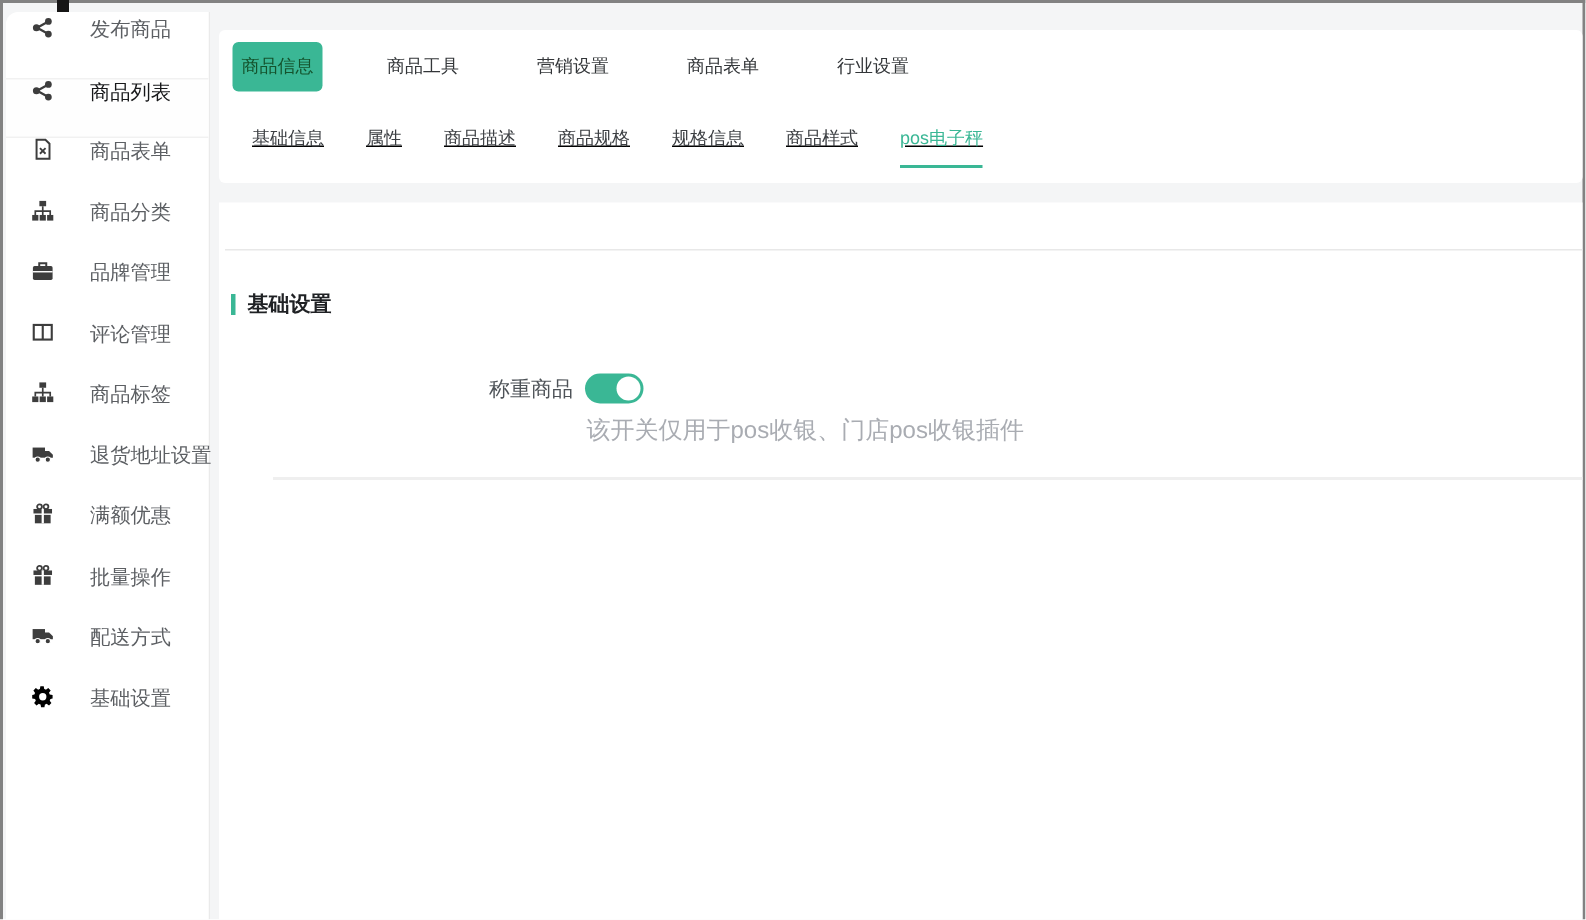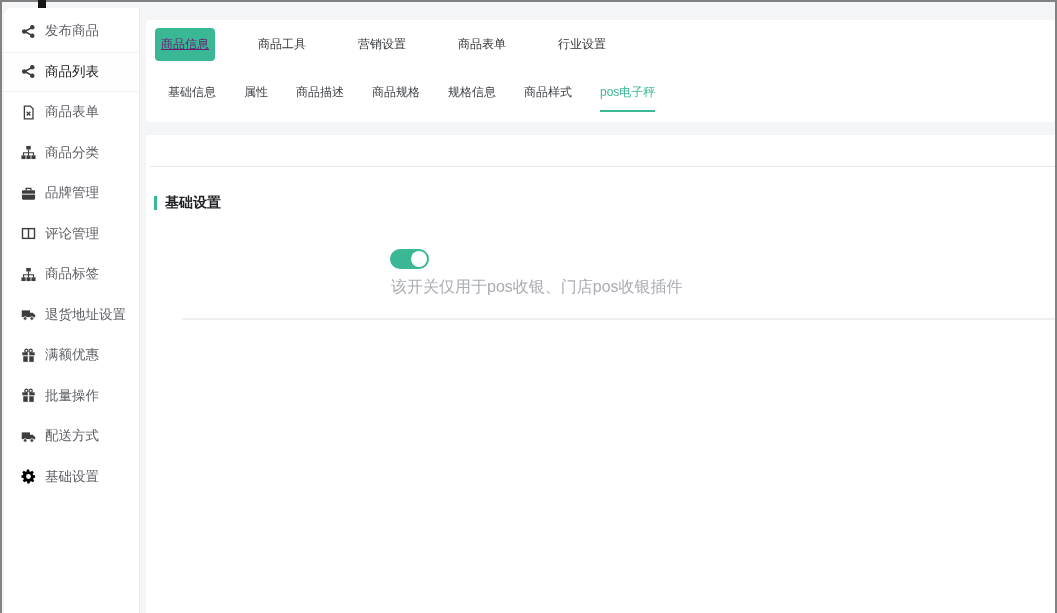--- a/index.html
+++ b/index.html
@@ -13,22 +13,22 @@
   .top-tick { position:absolute; left:36px; top:-2px; width:8px; height:9px; background:#161616; }
 
   
   .sidebar {
     position:absolute; left:2px; top:6px; bottom:0; width:136px;
     background:#ffffff; border-right:1px solid #eaeaea;
     border-top-left-radius:8px;
     padding-top:3px;
   }
   .menu-item {
-    height:40.5px; display:flex; align-items:center;
-    padding-left:17px; gap:9px;
+    height:40.5px; display:flex; 
+    padding-left:17px; gap:24px;
     font-size:13.5px; color:#5c5f63; cursor:pointer;
     white-space:nowrap;
   }
   .menu-item .ic { width:15px; height:15px; flex:none; color:#3d3d3d; }
   .menu-item.active {
     color:#17181a; font-weight:normal;
     border-top:1px solid #f1f1f1; border-bottom:1px solid #f1f1f1;
     background:#fefefe;
   }
 
@@ -38,27 +38,27 @@
     background:#ffffff; border-radius:4px;
   }
   .primary-tabs {
     position:absolute; left:9px; top:8px; height:33px;
     display:flex; align-items:center;
   }
   .ptab {
     font-size:12px; color:#333639; cursor:pointer; white-space:nowrap;
   }
   .ptab.pill {
-    background:var(--accent); color:#701a75;
-    padding:8px 6px; border-radius:4px; margin-right:43px;text-decoration:underline;
+    background:var(--accent); color:#14532d;
+    padding:8px 6px; border-radius:4px; margin-right:43px;
   }
   .ptab.plain { margin-right:52px; }
   .secondary-tabs {
     position:absolute; left:22px; top:64px;
-    display:flex; gap:28px;
+    display:flex; gap:28px;text-decoration:underline;
   }
   .stab {
     font-size:12px; color:#3c3f43; cursor:pointer; white-space:nowrap;
     padding-bottom:9px; border-bottom:2px solid transparent;
   }
   .stab.active { color:var(--accent); border-bottom-color:var(--accent); }
 
   
   .content-card {
     position:absolute; left:144px; right:0; top:133px; bottom:0;
@@ -242,20 +242,21 @@
   </div>
 
   <div class="content-card">
     <div class="divider-1"></div>
 
     <div class="section-header">
       <span class="section-bar"></span>
       <span class="section-title">基础设置</span>
     </div>
 
+    <div class="form-label">称重商品</div>
 
     <div class="switch">
       <div class="knob"></div>
     </div>
 
     <div class="form-help">该开关仅用于pos收银、门店pos收银插件</div>
 
     <div class="divider-2"></div>
   </div>
 </div>

